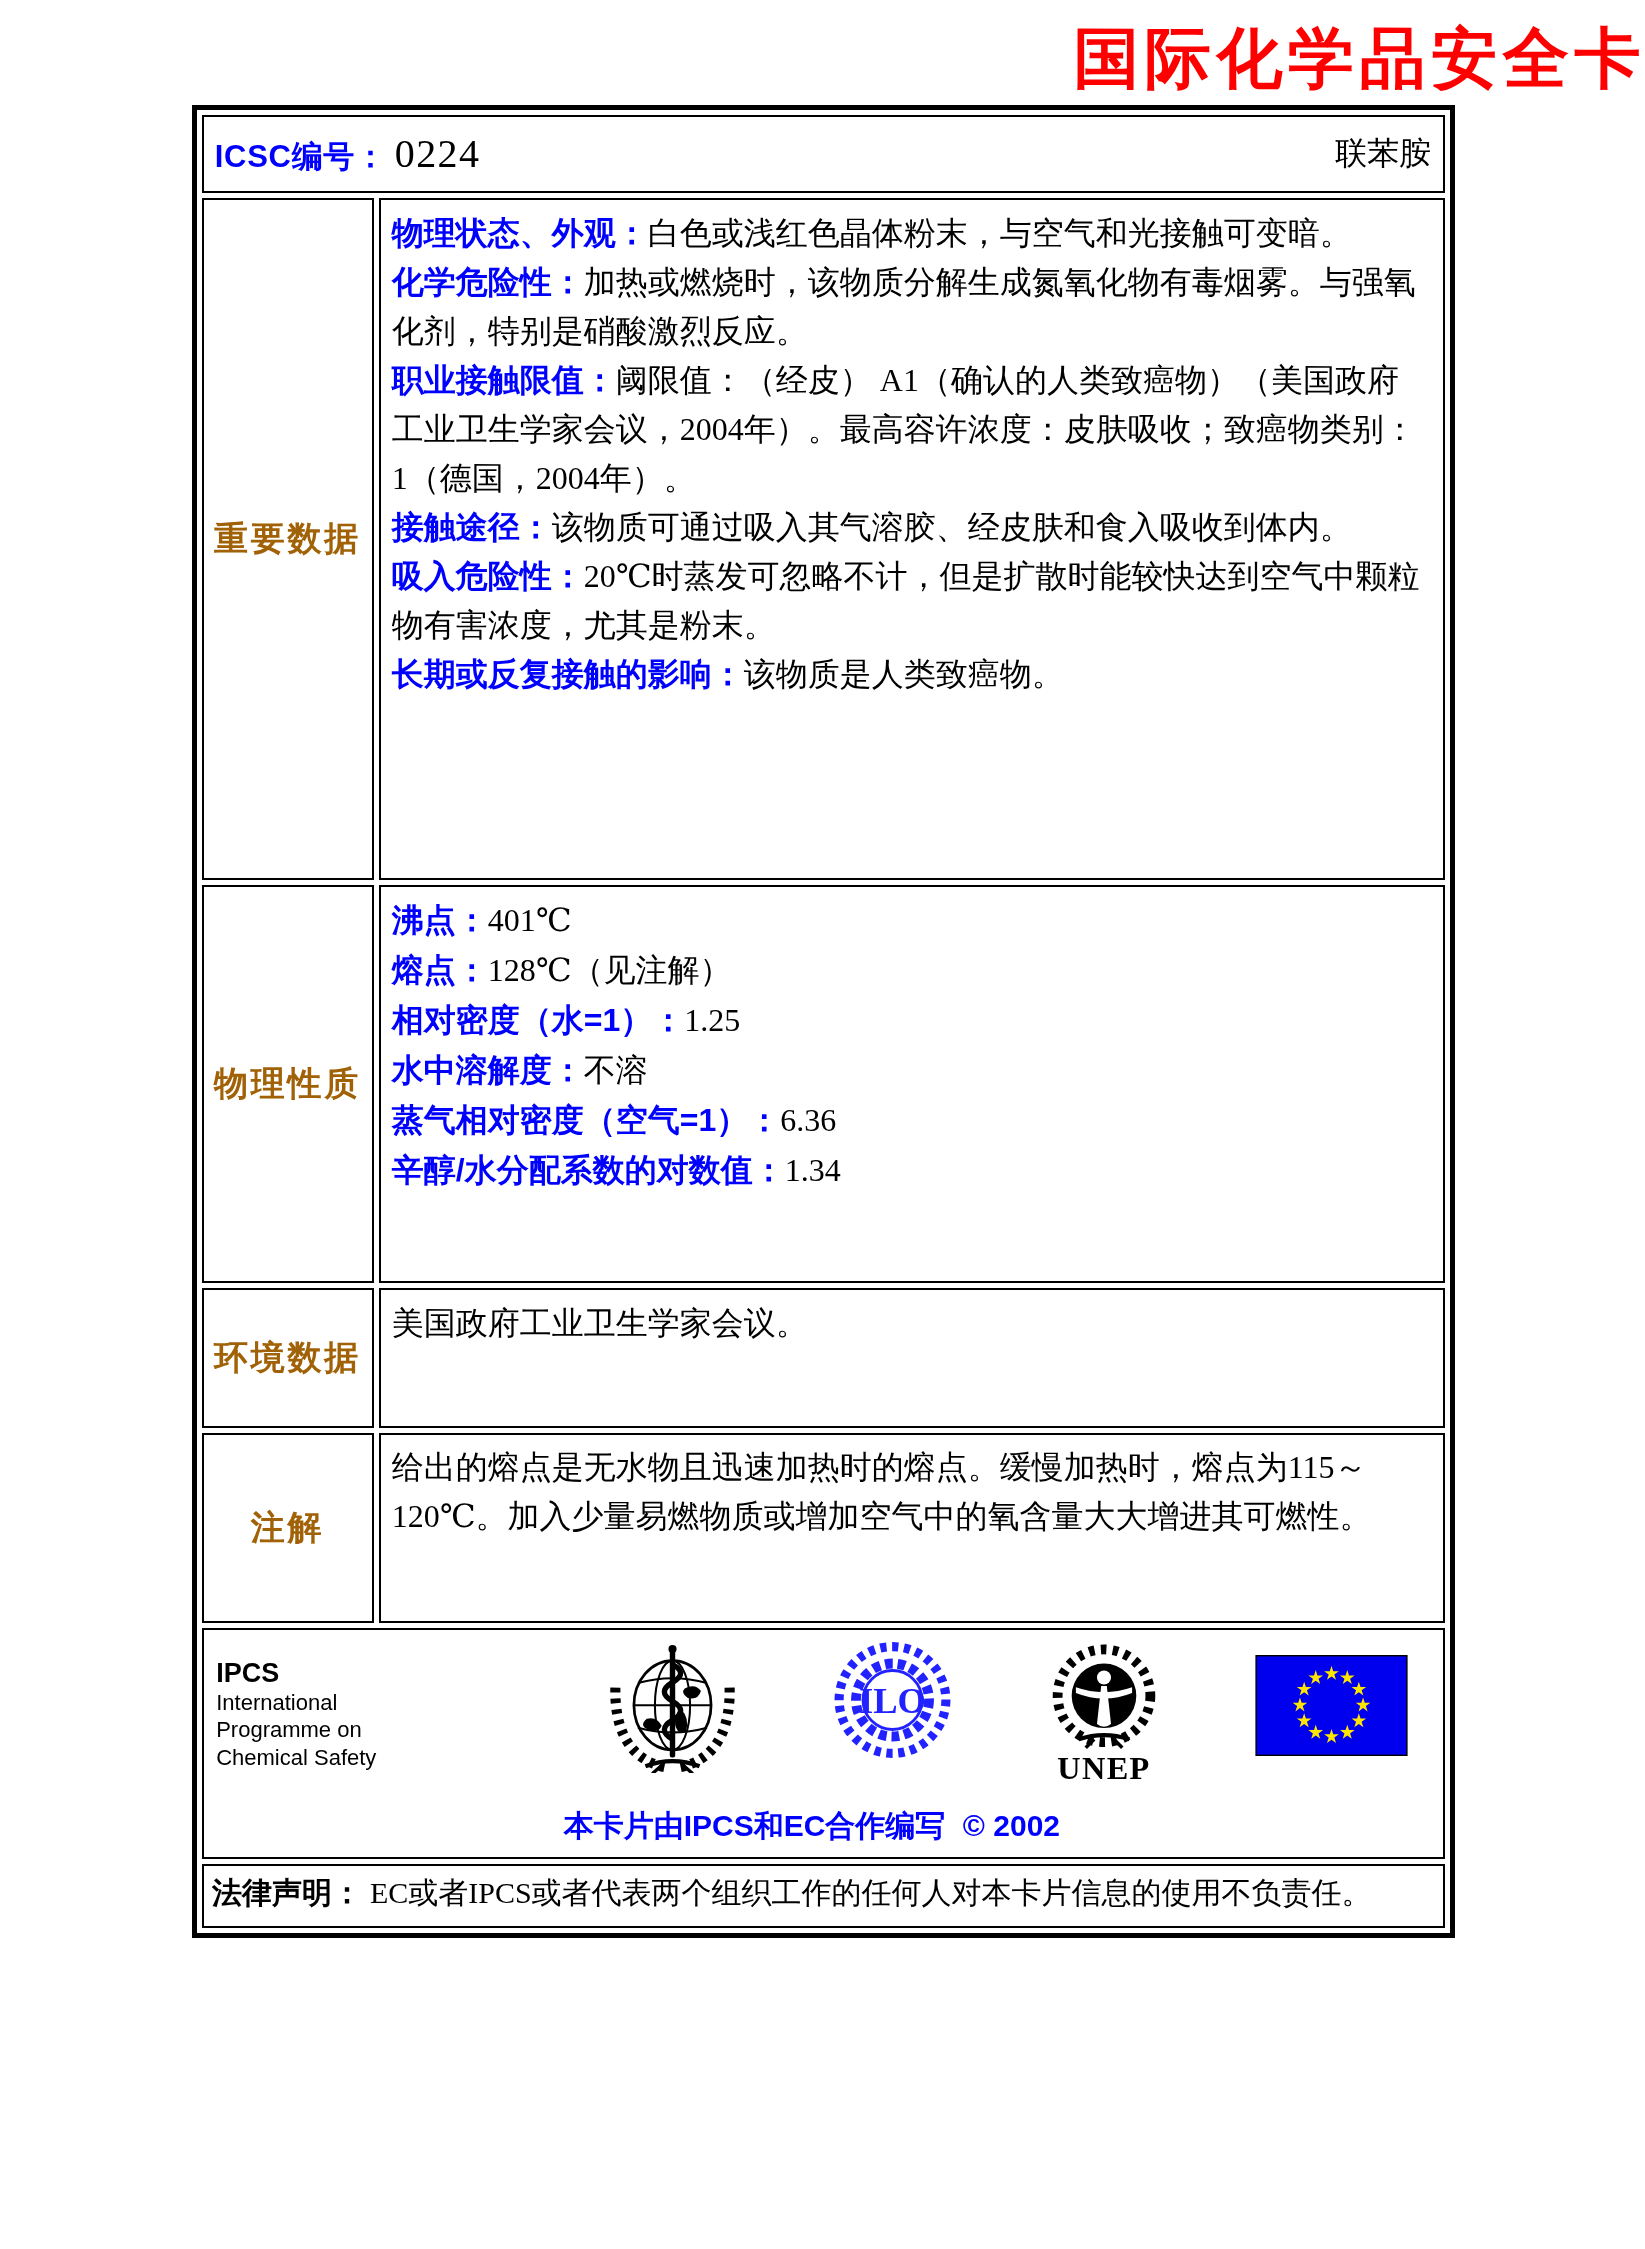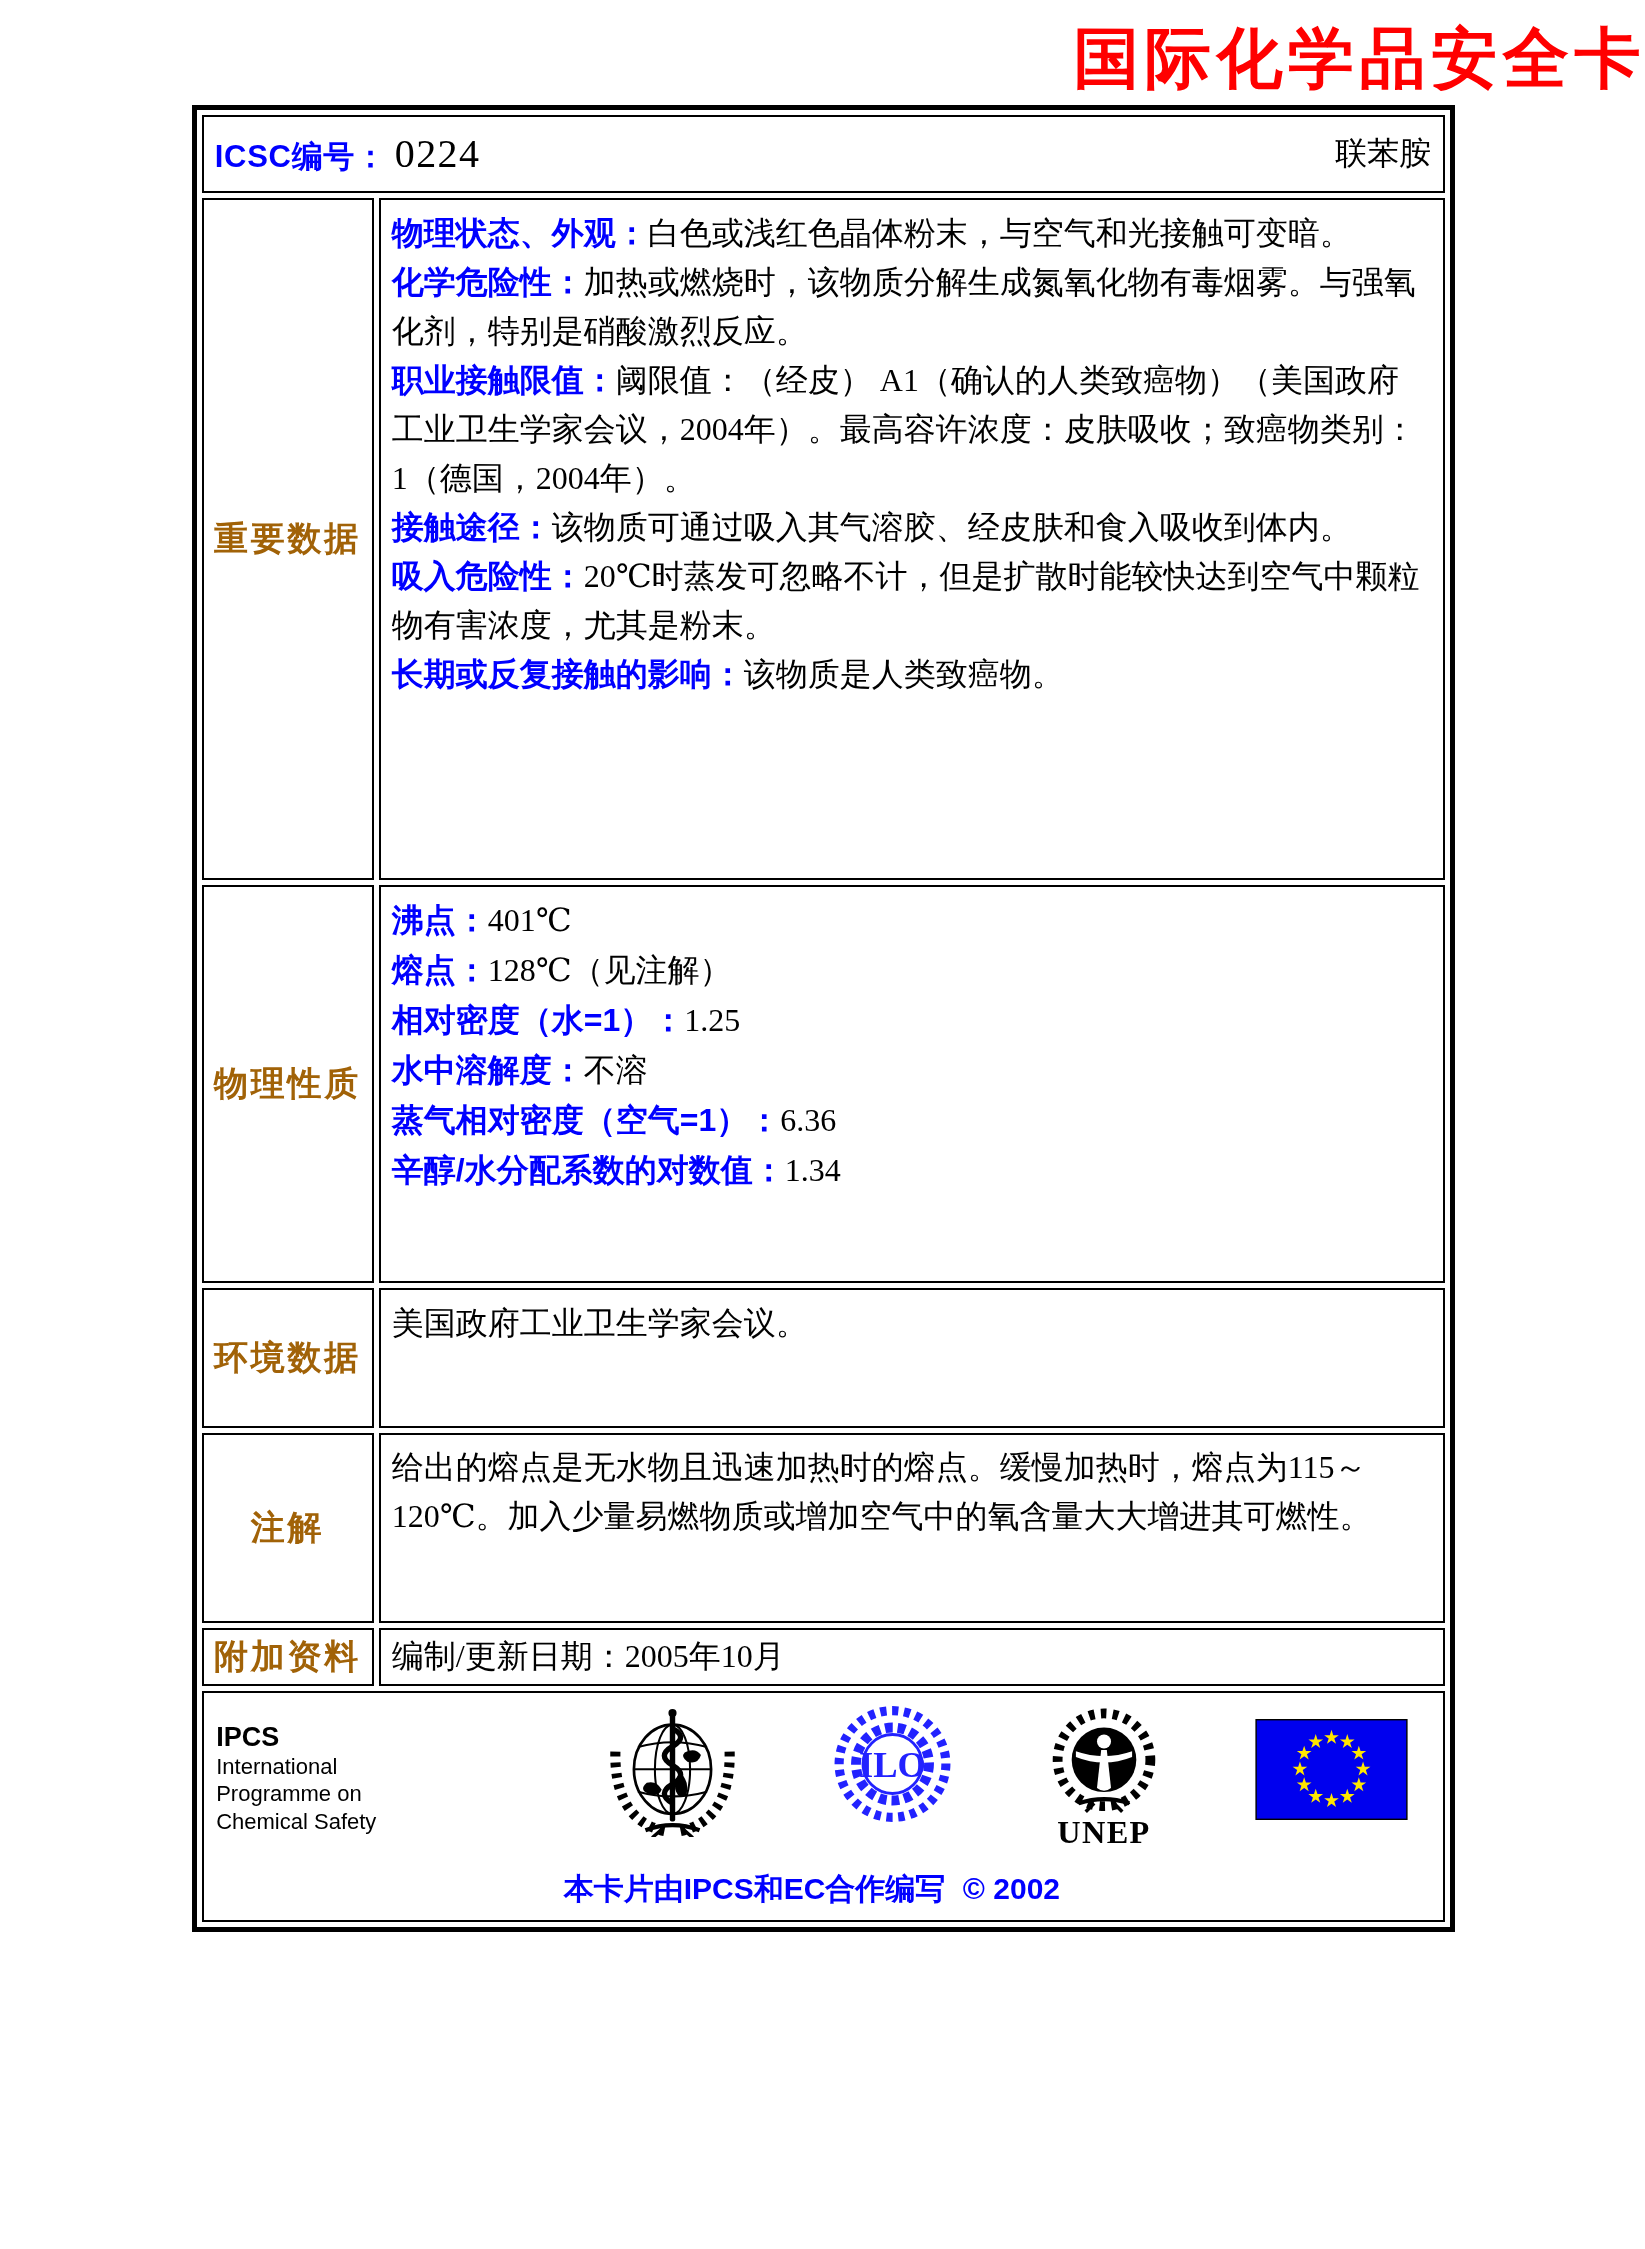--- a/index.html
+++ b/index.html
@@ -194,28 +194,20 @@
 
   <tr>
     <td class="label-cell" style="height:180px">
       <span class="section-label">注解</span>
     </td>
     <td class="content-cell">
       <p class="entry">给出的熔点是无水物且迅速加热时的熔点。缓慢加热时，熔点为115～120℃。加入少量易燃物质或增加空气中的氧含量大大增进其可燃性。</p>
     </td>
   </tr>
 
-  <tr>
-    <td class="label-cell" style="height:34px">
-      <span class="section-label">附加资料</span>
-    </td>
-    <td class="content-cell" style="vertical-align:middle; padding-top:2.8px; padding-bottom:2.8px;">
-      <p class="entry">编制/更新日期：2005年10月</p>
-    </td>
-  </tr>
 
   <tr>
     <td colspan="2" class="logos-cell">
       <div class="logos-flex">
         <div class="ipcs-block">
           <div class="ipcs-title">IPCS</div>
           <div class="ipcs-line">International</div>
           <div class="ipcs-line">Programme on</div>
           <div class="ipcs-line">Chemical Safety</div>
         </div>
@@ -295,15 +287,21 @@
         </div>
       </div>
 
       <div class="caption-row">
         <span class="caption-main">本卡片由IPCS和EC合作编写</span>
         <span class="caption-copy">© 2002</span>
       </div>
     </td>
   </tr>
 
+  <tr>
+    <td colspan="2" class="legal-cell">
+      <span class="legal-label">法律声明：</span>
+      <span class="legal-text">EC或者IPCS或者代表两个组织工作的任何人对本卡片信息的使用不负责任。</span>
+    </td>
+  </tr>
 </tbody>
   </table>
 
 
 </body></html>

